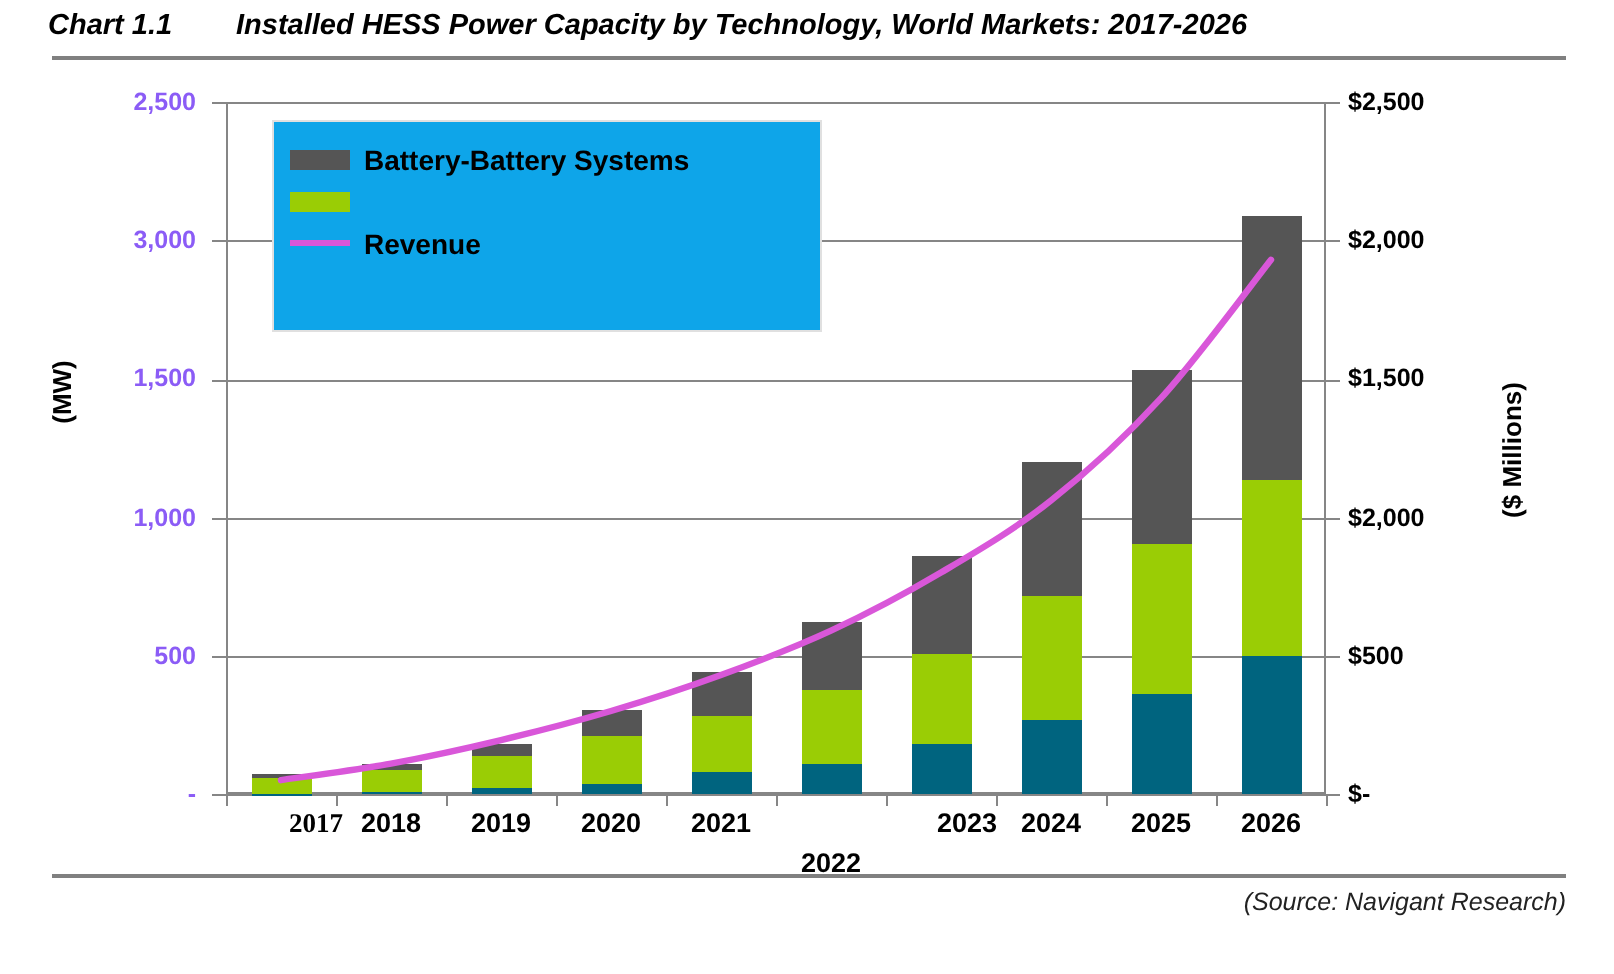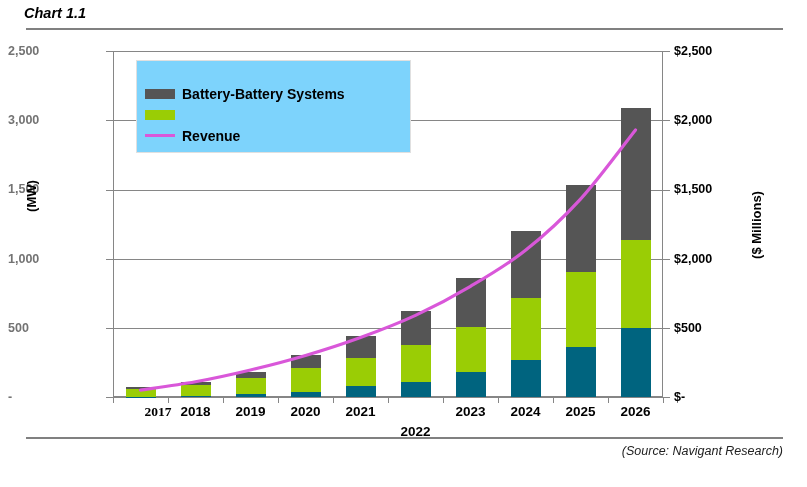--- a/index.html
+++ b/index.html
@@ -116,24 +116,24 @@
     width: 1px; height: 6px;
     background: #868686;
     top: 397px;
   }
 
   
   .ytick-label-left {
     position: absolute;
     right: 709px;      
     width: 90px;
-    text-align: left;
+    text-align: right;
     font-size: 12.5px;
     font-weight: bold;
-    color: #737373;
+    color: #8b5cf6;
   }
   .ytick-label-right {
     position: absolute;
     left: 674px;
     width: 80px;
     text-align: left;
     font-size: 12.5px;
     font-weight: bold;
     color: #000;
   }
@@ -176,25 +176,25 @@
     width: 30px;
     left: 0;
   }
 
   
   #legend {
     position: absolute;
     left: 136px;
     top: 60px;
     width: 275px;
-    height: 93px;
-    background: #7dd3fc;
+    height: 106px;
+    background: #0ea5e9;
     border: 1px solid #e0e0e0;
     box-sizing: border-box;
-    padding: 22px 0 0 8px;
+    padding: 8px 0 0 8px;
   }
   .legend-row {
     display: flex;
     align-items: center;
     height: 21px;
   }
   .legend-swatch {
     width: 30px;
     height: 10px;
     margin-right: 7px;
@@ -217,20 +217,21 @@
     width: 550px; height: 346px;
     overflow: visible;
     pointer-events: none;
   }
 </style>
 </head>
 <body>
 
 <div id="header">
   <div id="chart-number">Chart 1.1</div>
+  <div id="chart-title">Installed HESS Power Capacity by Technology, World Markets: 2017-2026</div>
   <div id="header-rule"></div>
 </div>
 
 <div id="axis-labels">
   <div class="ytick-label-left" style="top:44px">2,500</div>
   <div class="ytick-label-left" style="top:113px">3,000</div>
   <div class="ytick-label-left" style="top:182px">1,500</div>
   <div class="ytick-label-left" style="top:252px">1,000</div>
   <div class="ytick-label-left" style="top:321px">500</div>
   <div class="ytick-label-left" style="top:390px">-</div>
@@ -335,21 +336,21 @@
     <div class="xtick-label" style="left: 167.5px;">2018</div>
     <div class="tick-x" style="left: 223px;"></div>
     <div class="xtick-label" style="left: 222.5px;">2019</div>
     <div class="tick-x" style="left: 278px;"></div>
     <div class="xtick-label" style="left: 277.5px;">2020</div>
     <div class="tick-x" style="left: 333px;"></div>
     <div class="xtick-label" style="left: 332.5px;">2021</div>
     <div class="tick-x" style="left: 388px;"></div>
     <div class="xtick-label" style="left: 387.5px; margin-top: 20px;">2022</div>
     <div class="tick-x" style="left: 443px;"></div>
-    <div class="xtick-label" style="left: 442.5px;">2023</div>
+    <div class="xtick-label" style="left: 442.5px; text-align: right;">2023</div>
     <div class="tick-x" style="left: 498px;"></div>
     <div class="xtick-label" style="left: 497.5px;">2024</div>
     <div class="tick-x" style="left: 553px;"></div>
     <div class="xtick-label" style="left: 552.5px;">2025</div>
     <div class="tick-x" style="left: 608px;"></div>
     <div class="xtick-label" style="left: 607.5px;">2026</div>
     <div class="tick-x" style="left: 663px;"></div>
   </div>
 
 <div id="legend">

